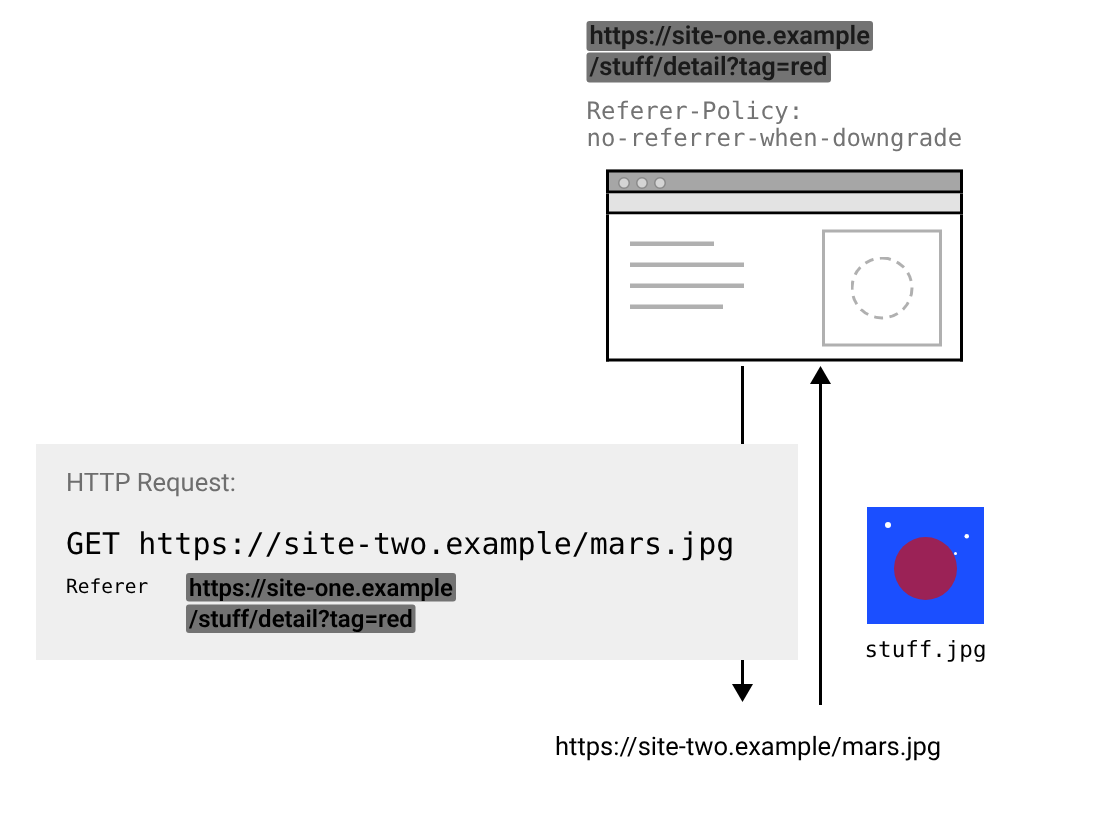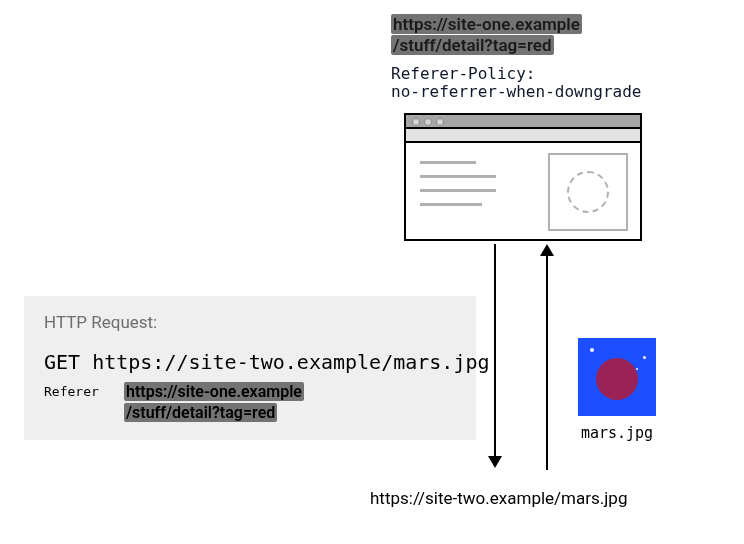--- a/index.html
+++ b/index.html
@@ -28,21 +28,21 @@
     font-weight: 600;
     color: #1a1a1a;
     line-height: 1.25;
   }
   .policy {
     position: absolute;
     left: 391px;
     top: 65px;
     font-family: "Menlo", "Consolas", monospace;
     font-size: 16px;
-    color: #0f172a;
+    color: #737373;
     line-height: 1.15;
     white-space: pre;
   }
   
   .browser {
     position: absolute;
     left: 404px;
     top: 113px;
     width: 238px;
     height: 128px;
@@ -112,21 +112,21 @@
     border: 2px dashed #b0b0b0;
     border-radius: 50%;
     box-sizing: border-box;
   }
 
   
   .panel {
     position: absolute;
     left: 24px;
     top: 296px;
-    width: 452px;
+    width: 508px;
     height: 144px;
     background: #efefef;
   }
   .panel-title {
     position: absolute;
     left: 20px; top: 16px;
     color: #6e6e6e;
     font-size: 17px;
   }
   .panel-line1 {
@@ -278,17 +278,17 @@
       <span class="hl">/stuff/detail?tag=red</span>
     </div>
   </div>
 
   <div class="mars-box">
     <div class="dot d1"></div>
     <div class="dot d2"></div>
     <div class="dot d3"></div>
     <div class="planet"></div>
   </div>
-  <div class="mars-label">mars.jpg</div>
+  <div class="mars-label">stuff.jpg</div>
 
   <div class="bottom-url">https://site-two.example/mars.jpg</div>
 
 </div>
 
 </body></html>

